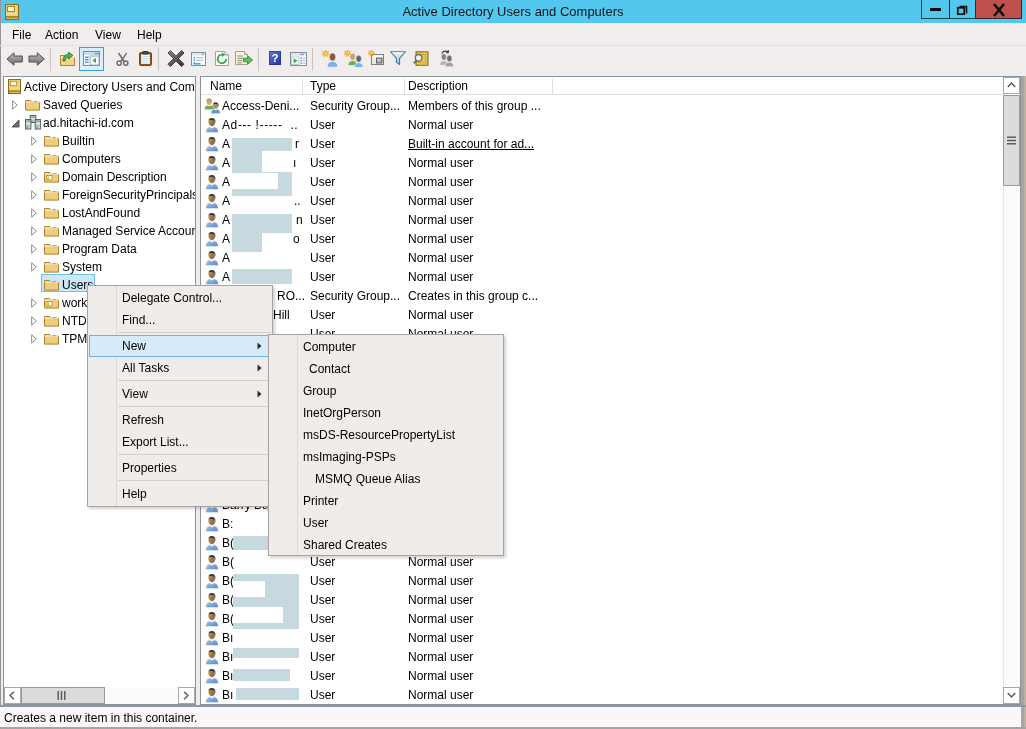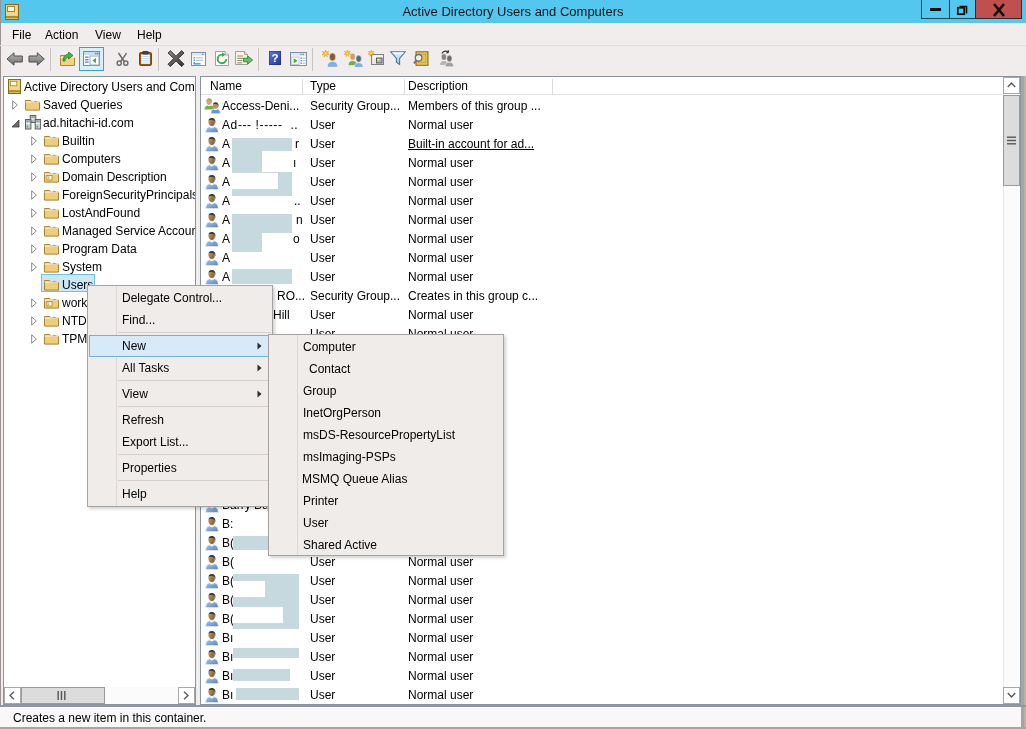--- a/index.html
+++ b/index.html
@@ -218,21 +218,21 @@
     <g transform="translate(8 5) scale(0.8)">
       <path d="M0.2 14.8 C0.2 10.6 2.4 9 5.5 9 C8.6 9 10.8 10.6 10.8 14.8 Z" fill="#a0a0a0" stroke="#fff" stroke-width="0.6"></path>
       <ellipse cx="5.5" cy="4.4" rx="3.2" ry="4" fill="#6e6e6e" stroke="#fff" stroke-width="0.5"></ellipse>
     </g>
     <path d="M5 3.5 C6.5 0.5 10 0.5 11.5 2.5 M11.5 2.5 L11.3 0.2 M11.5 2.5 L9.3 2.9" fill="none" stroke="#333" stroke-width="1.2"></path>
   </svg>
 <div class="abs" style="left:3px;top:76px;width:193px;height:629px;background:#fff;border:1px solid #8a949d;overflow:hidden;"></div>
 <div class="abs" style="left:200px;top:76px;width:821px;height:629px;background:#fff;border:1px solid #8a949d;"></div>
 <div class="abs" style="left:0;top:705px;width:1026px;height:2px;background:#8f97a4;"></div>
 <div class="abs" style="left:0;top:707px;width:1021px;height:20px;background:#f9f7f7;"></div>
-<div class="tx" style="left:4px;top:711px;margin-left:9px;">Creates a new item in this container.</div>
+<div class="tx" style="left:4px;top:711px;">Creates a new item in this container.</div>
 <div class="abs" style="left:201px;top:77px;width:802px;height:18px;background:#fff;border-bottom:1px solid #e2e2e2;"></div>
 <div class="abs" style="left:302px;top:79px;width:1px;height:15px;background:#dcdcdc;"></div>
 <div class="abs" style="left:404px;top:79px;width:1px;height:15px;background:#dcdcdc;"></div>
 <div class="abs" style="left:552px;top:79px;width:1px;height:15px;background:#dcdcdc;"></div>
 <div class="tx" style="left:210px;top:79px;">Name</div>
 <div class="tx" style="left:310px;top:79px;">Type</div>
 <div class="tx" style="left:408px;top:79px;">Description</div>
 <div class="abs" style="left:1003px;top:77px;width:17px;height:627px;background:#fbfbfb;border-left:1px solid #e8e8e8;"></div>
 <div class="abs" style="left:1003px;top:77px;width:17px;height:17px;background:#fff;border:1px solid #a8a8a8;"></div>
 <svg class="abs" style="left:1007px;top:82px;" width="9" height="6" viewBox="0 0 9 6">
@@ -1076,15 +1076,15 @@
 <div class="abs" style="left:118px;top:480px;width:153px;height:1px;background:#d4cfcd;"></div>
 <div class="tx" style="left:122px;top:487px;">Help</div>
 <div class="abs" style="left:268px;top:334px;width:236px;height:222px;background:#f0ecea;border:1px solid #a8a2a0;box-shadow:2px 2px 3px rgba(0,0,0,0.18);"></div>
 <div class="abs" style="left:297px;top:335px;width:1px;height:220px;background:#ddd8d6;"></div>
 <div class="tx" style="left:303px;top:340px;">Computer</div>
 <div class="tx" style="left:303px;top:362px;margin-left:6px;">Contact</div>
 <div class="tx" style="left:303px;top:384px;">Group</div>
 <div class="tx" style="left:303px;top:406px;">InetOrgPerson</div>
 <div class="tx" style="left:303px;top:428px;">msDS-ResourcePropertyList</div>
 <div class="tx" style="left:303px;top:450px;">msImaging-PSPs</div>
-<div class="tx" style="left:302px;top:472px;">MSMQ Queue Alias</div>
+<div class="tx" style="left:315px;top:472px;">MSMQ Queue Alias</div>
 <div class="tx" style="left:303px;top:494px;">Printer</div>
 <div class="tx" style="left:303px;top:516px;">User</div>
-<div class="tx" style="left:303px;top:538px;">Shared Active</div>
+<div class="tx" style="left:303px;top:538px;">Shared Creates</div>
 </body></html>

